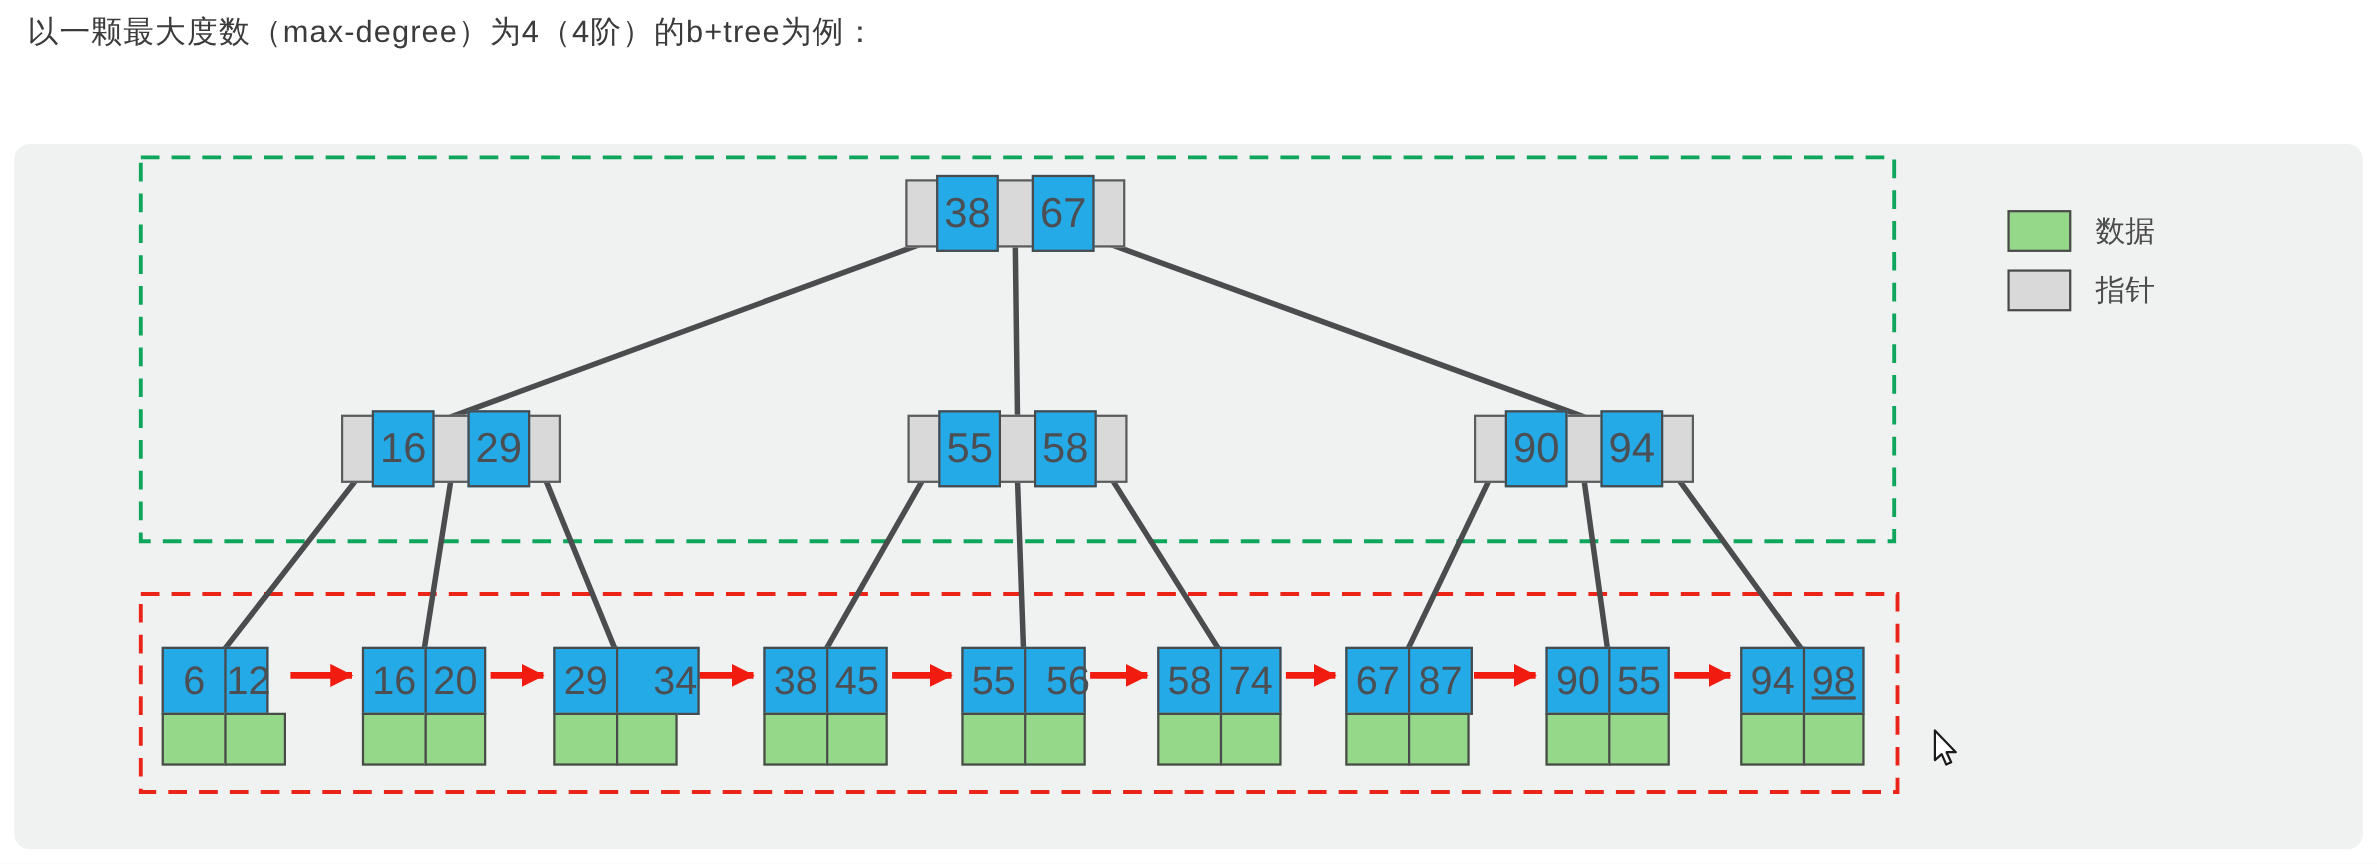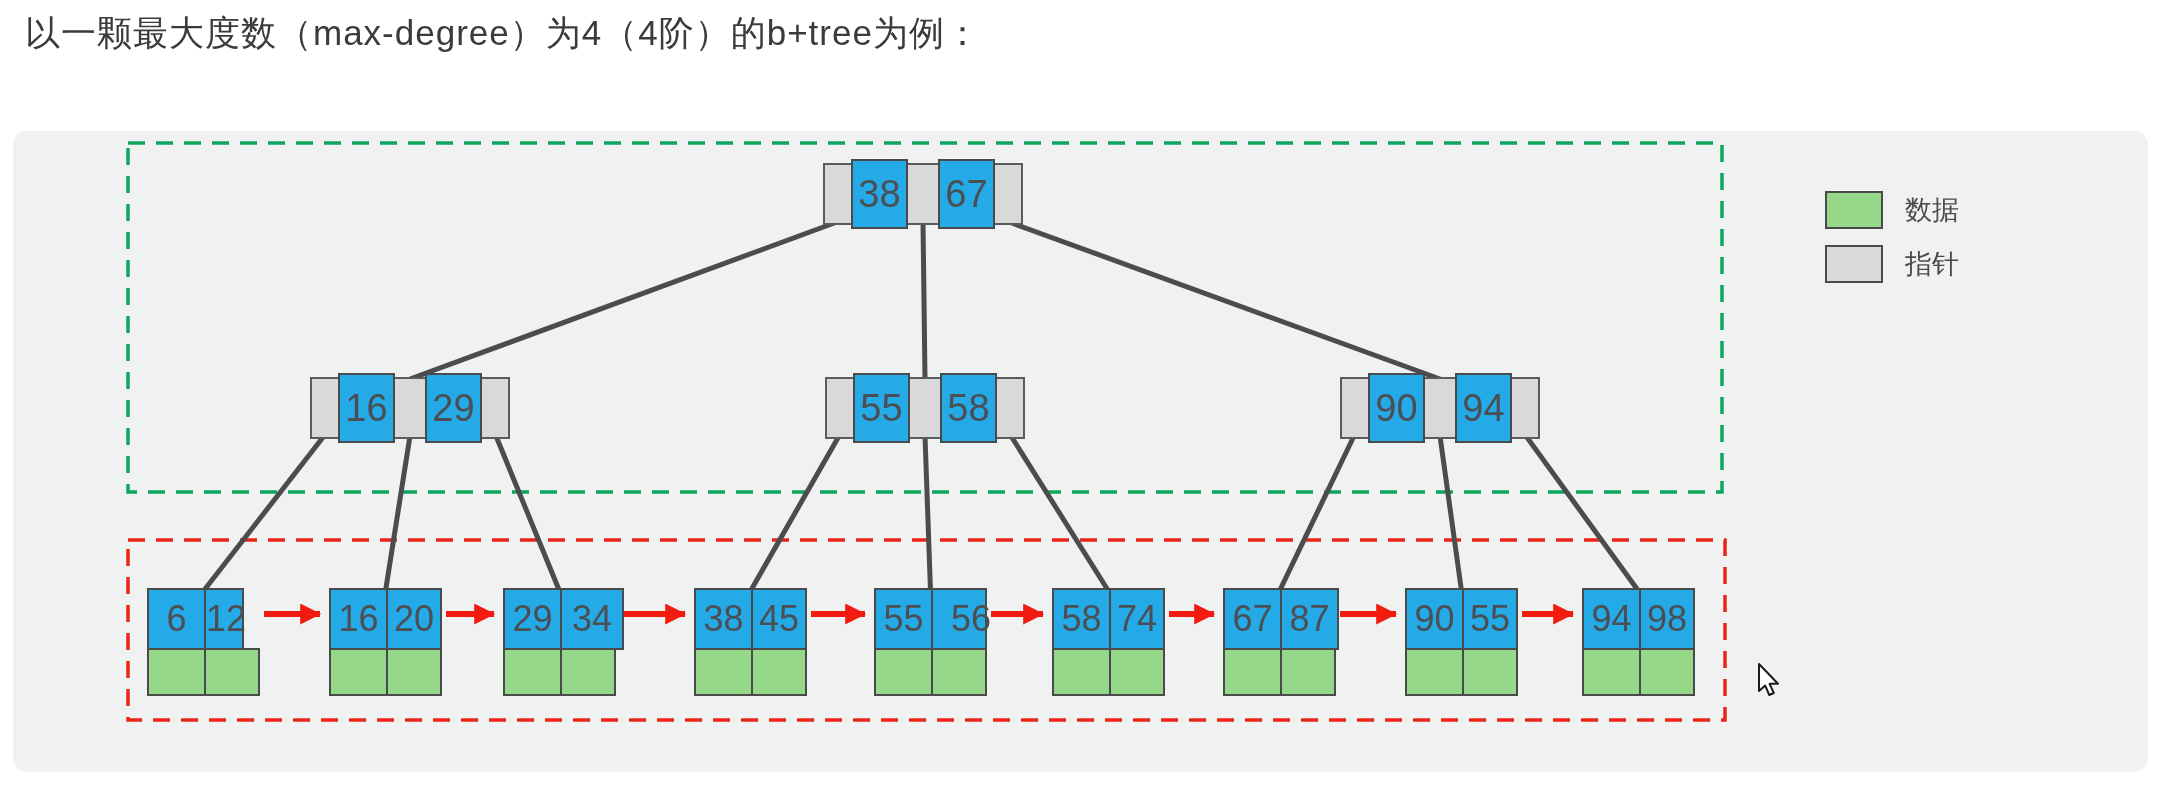--- a/index.html
+++ b/index.html
@@ -5,21 +5,21 @@
   * { box-sizing: border-box; margin: 0; padding: 0; }
   html, body {
     width: 2161px; height: 785px;
     background: #ffffff;
     font-family: "Liberation Sans", "DejaVu Sans", sans-serif;
     position: relative;
     overflow: hidden;
   }
   #page-title {
     position: absolute; left: 25px; top: 10px;
-    font-size: 35px; color: #3b3b3b; letter-spacing: 1px;
+    font-size: 28px; color: #3b3b3b; letter-spacing: 1px;
   }
   #diagram-panel {
     position: absolute; left: 13px; top: 131px;
     width: 2135px; height: 641px;
     background: var(--panel-bg, #f0f1f1);
     border-radius: 14px;
   }
   #diagram-svg {
     position: absolute; left: 0; top: 0;
     width: 2161px; height: 785px;
@@ -134,21 +134,21 @@
     </div>
     <div class="leaf" style="left: 329px; top: 588px;">
       <div class="lkey" style="left: 0px; width: 59px;">16</div>
       <div class="ldata" style="left: 0px; width: 59px;"></div>
       <div class="lkey" style="left: 57px; width: 56px;">20</div>
       <div class="ldata" style="left: 57px; width: 56px;"></div>
     </div>
     <div class="leaf" style="left: 503px; top: 588px;">
       <div class="lkey" style="left: 0px; width: 59px;">29</div>
       <div class="ldata" style="left: 0px; width: 59px;"></div>
-      <div class="lkey" style="left: 57px; width: 64px;">34</div>
+      <div class="lkey" style="left: 57px; width: 76px; text-align: right;">34</div>
       <div class="ldata" style="left: 57px; width: 56px;"></div>
     </div>
     <div class="leaf" style="left: 694px; top: 588px;">
       <div class="lkey" style="left: 0px; width: 59px;">38</div>
       <div class="ldata" style="left: 0px; width: 59px;"></div>
       <div class="lkey" style="left: 57px; width: 56px;">45</div>
       <div class="ldata" style="left: 57px; width: 56px;"></div>
     </div>
     <div class="leaf" style="left: 874px; top: 588px;">
       <div class="lkey" style="left: 0px; width: 59px;">55</div>
@@ -170,21 +170,21 @@
     </div>
     <div class="leaf" style="left: 1405px; top: 588px;">
       <div class="lkey" style="left: 0px; width: 59px;">90</div>
       <div class="ldata" style="left: 0px; width: 59px;"></div>
       <div class="lkey" style="left: 57px; width: 56px;">55</div>
       <div class="ldata" style="left: 57px; width: 56px;"></div>
     </div>
     <div class="leaf" style="left: 1582px; top: 588px;">
       <div class="lkey" style="left: 0px; width: 59px;">94</div>
       <div class="ldata" style="left: 0px; width: 59px;"></div>
-      <div class="lkey" style="left: 57px; width: 56px;">98</div>
+      <div class="lkey" style="left: 57px; width: 56px; text-decoration: underline;">98</div>
       <div class="ldata" style="left: 57px; width: 56px;"></div>
     </div>
   </div>
 
 <div id="legend">
   <div class="legend-row">
     <div class="legend-swatch" style="background: rgb(149, 216, 138);"></div>
     <div class="legend-label">数据</div>
   </div>
   <div class="legend-row">

